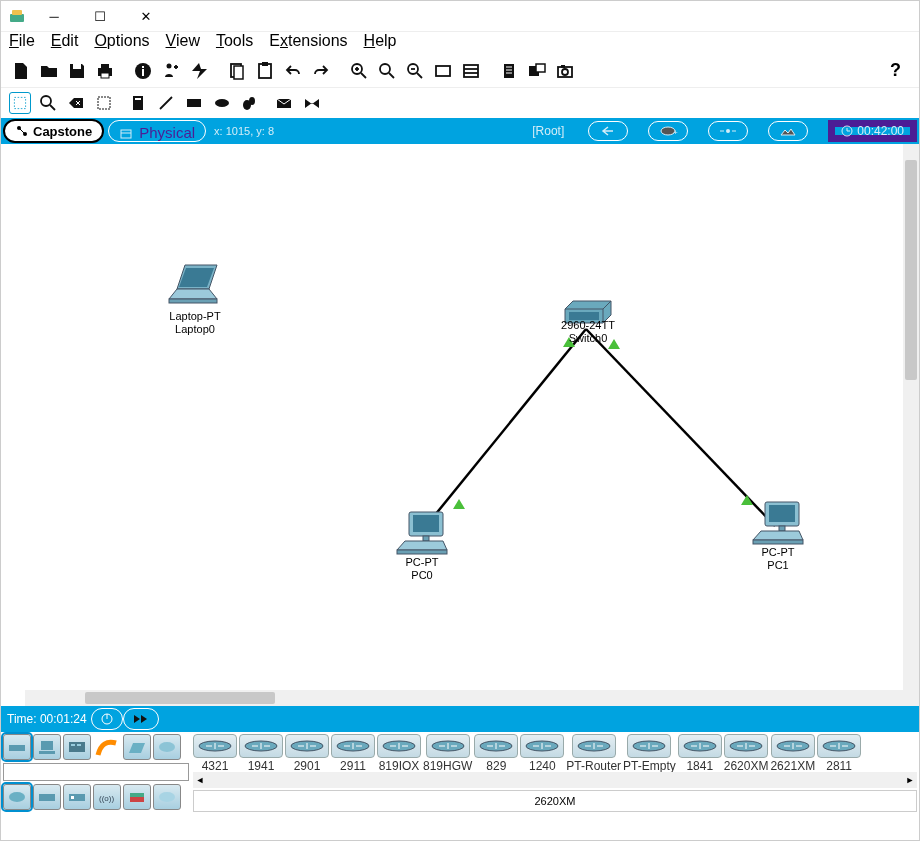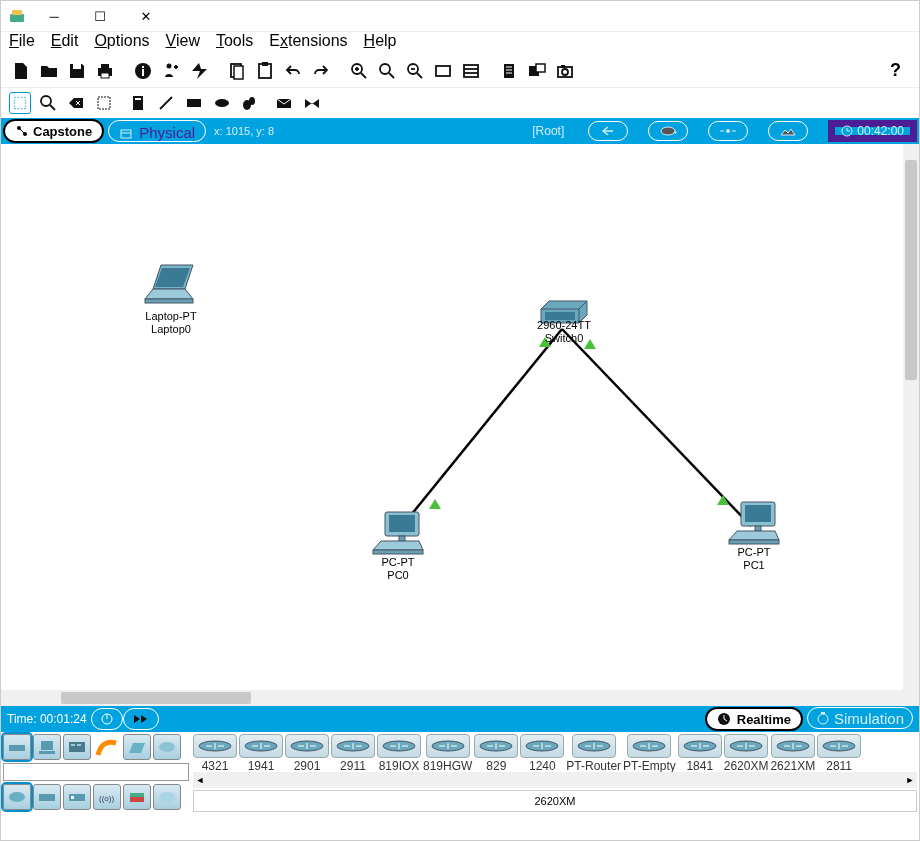--- a/index.html
+++ b/index.html
@@ -32,21 +32,21 @@
 .viewbar { height: 26px; background: #00a3e0; display: flex; align-items: center; color: #fff; font-size: 12px; }
 .tab-logical { background: #fff; color: #000; border: 2px solid #000; border-radius: 13px; height: 24px; padding: 0 10px; display: flex; align-items: center; gap: 4px; font-weight: bold; font-size: 13px; margin: 1px 2px; }
 .tab-physical { background: #00a3e0; color: #4c1d95; border: 1px solid #fff; border-radius: 13px; height: 22px; padding: 0 10px; display: flex; align-items: flex-end; gap: 6px; margin-left: 2px; font-size: 15px; }
 .coords { margin-left: 8px; color: #d3edf7; font-size: 11px; }
 .vb-right { margin-left: auto; display: flex; align-items: center; gap: 20px; padding-right: 2px; color: #d3edf7; }
 .vb-right .pill { width: 40px; height: 20px; border: 1px solid #fff; border-radius: 10px; display: flex; align-items: center; justify-content: center; }
 .vb-right .tpill { display: flex; align-items: center; border: 7px solid #4c1d95; border-radius: 0; height: 22px; padding: 0 6px; gap: 4px; }
 .root { font-size: 12px; color: #d3edf7; margin-right: 4px; }
 
 
-.workspace { position: relative; height: 562px; background: #fff; overflow: hidden; }
+.workspace { position: relative; height: 562px; background: #fff; overflow: hidden; margin-left: 24px; }
 .workspace .scroll-v { position: absolute; right: 0; top: 0; width: 16px; height: 100%; background: #f0f0f0; }
 .workspace .scroll-v .thumb { position: absolute; left: 2px; top: 16px; width: 12px; height: 220px; background: #c8c8c8; border-radius: 2px; }
 .workspace .scroll-h { position: absolute; left: 0; bottom: 0; height: 16px; width: calc(100% - 16px); background: #f0f0f0; }
 .workspace .scroll-h .thumb { position: absolute; top: 2px; left: 60px; height: 12px; width: 190px; background: #c8c8c8; border-radius: 2px; }
 .workspace .canvas { position: absolute; left:0; top:0; right:16px; bottom:16px; }
 .node-label { font-size: 11px; text-align: center; color: #000; position: absolute; }
 .triangle-up { width: 0; height: 0; border-left: 6px solid transparent; border-right: 6px solid transparent; border-bottom: 10px solid #4abf3a; position: absolute; }
 
 
 .timebar { height: 26px; background: #00a3e0; display: flex; align-items: center; color: #fff; font-size: 12px; padding: 0 6px; gap: 0; }
@@ -411,37 +411,20 @@
       <svg width="14" height="14">
         <circle cx="7" cy="7" r="5" fill="none" stroke="#fff"></circle>
         <line x1="7" y1="2" x2="7" y2="7" stroke="#fff"></line>
       </svg>
     </div>
   <div class="rpill">
       <svg width="18" height="12">
         <path d="M2 2v8l6-4z M9 2v8l6-4z" fill="#111"></path>
       </svg>
     </div>
-  <div class="right">
-    <div class="tab-active">
-      <svg width="14" height="14">
-          <circle cx="7" cy="7" r="6" fill="#111"></circle>
-          <line x1="7" y1="7" x2="7" y2="3" stroke="#fff"></line>
-          <line x1="7" y1="7" x2="10" y2="9" stroke="#fff"></line>
-        </svg>
-      <span>Realtime</span>
-    </div>
-    <div class="rpill" style="color:#d3edf7;font-size:15px;">
-      <svg width="14" height="14">
-          <circle cx="7" cy="8" r="5" fill="none" stroke="#d3edf7"></circle>
-          <rect x="5" y="1" width="4" height="2" fill="#d3edf7"></rect>
-        </svg>
-      <span>Simulation</span>
-    </div>
-  </div>
 </div>
 
 <div class="bottom">
   <div class="left-pal">
     <div class="pal-row">
       <div class="pal-item sel">
           <svg width="20" height="16">
             <rect x="2" y="6" width="16" height="6" fill="#5a9ab0"></rect>
           </svg>
         </div>

